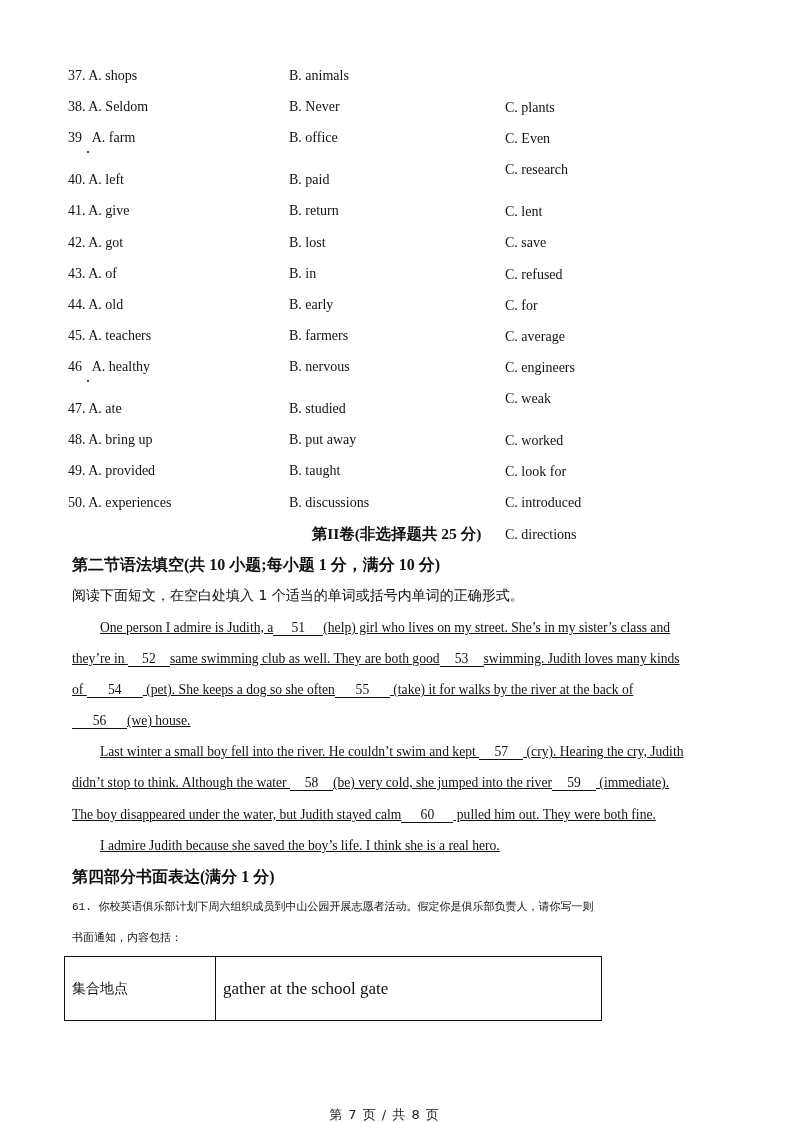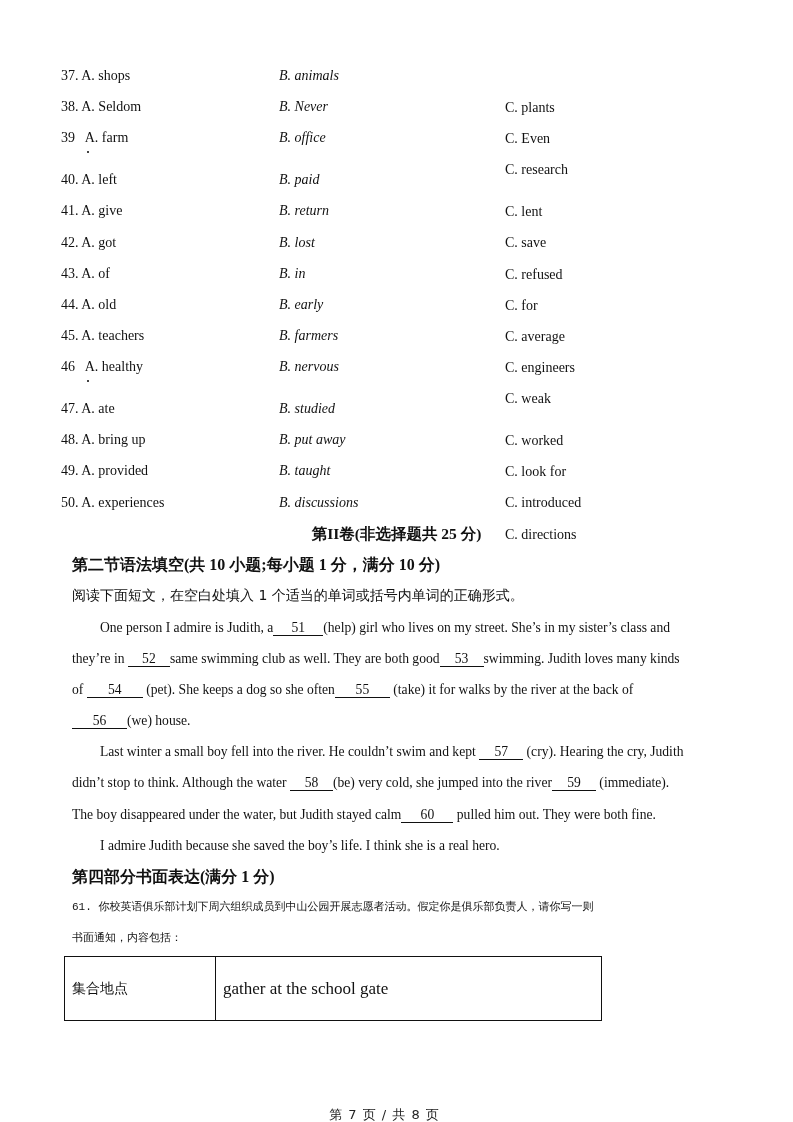--- a/index.html
+++ b/index.html
@@ -5,40 +5,41 @@
     html, body { margin: 0; padding: 0; background: #ffffff; }
     body {
       width: 793px; height: 1122px; position: relative; overflow: hidden;
       font-family: "Liberation Serif", "DejaVu Serif", serif;
       color: #111111; font-size: 14px;
     }
     .opt-row {
       position: absolute; left: 0; width: 793px; height: 20px; line-height: 20px;
       font-size: 14px;
     }
-    .opt-row .a { position: absolute; left: 61px; text-align: right; }
-    .opt-row .b { position: absolute; left: 279px; font-style: italic; }
+    .opt-row .a { position: absolute; left: 68px; text-align: right; }
+    .opt-row .b { position: absolute; left: 289px; }
     .opt-row .c { position: absolute; left: 505px; margin-top: 32px; }
     .opt-row .dot {
       position: absolute; left: 87px; top: 23px; width: 1.5px; height: 1.5px; background: #444;
     }
     .center-title {
       position: absolute; left: 0; width: 793px; text-align: center;
       font-weight: bold; font-size: 15.5px; top: 524px;
     }
     .section-head {
       position: absolute; left: 72px; font-weight: bold; font-size: 16px; text-align: right;
     }
     .instruction {
       position: absolute; left: 72px; font-size: 14px;
       font-family: "DejaVu Sans", "Liberation Sans", sans-serif;
     }
     .para-line {
       position: absolute; left: 72px; white-space: nowrap; font-size: 13.6px;
       line-height: 20px;
+      text-decoration: underline;
     }
     .para-line.indent { left: 100px; }
     .blank {
       display: inline-block; text-align: center; border-bottom: 1.3px solid #111;
       line-height: 14px; padding: 0;
     }
     .task-line {
       position: absolute; left: 72px; font-size: 11px;
       font-family: Liberation Mono, monospace;
     }

